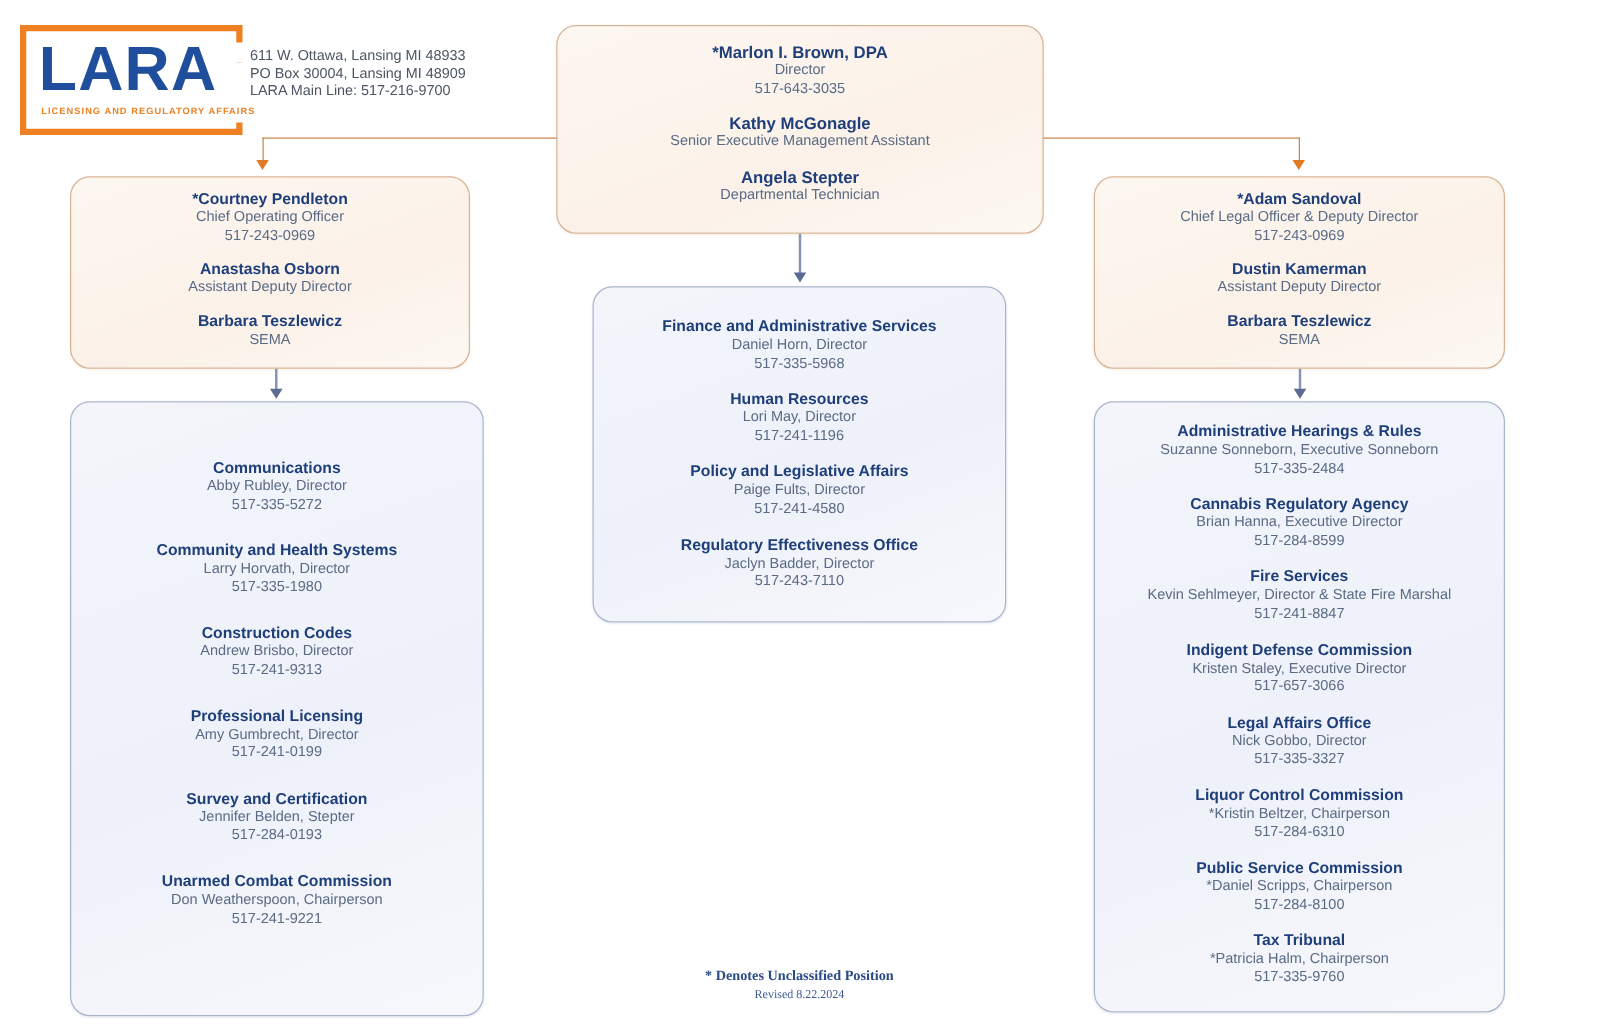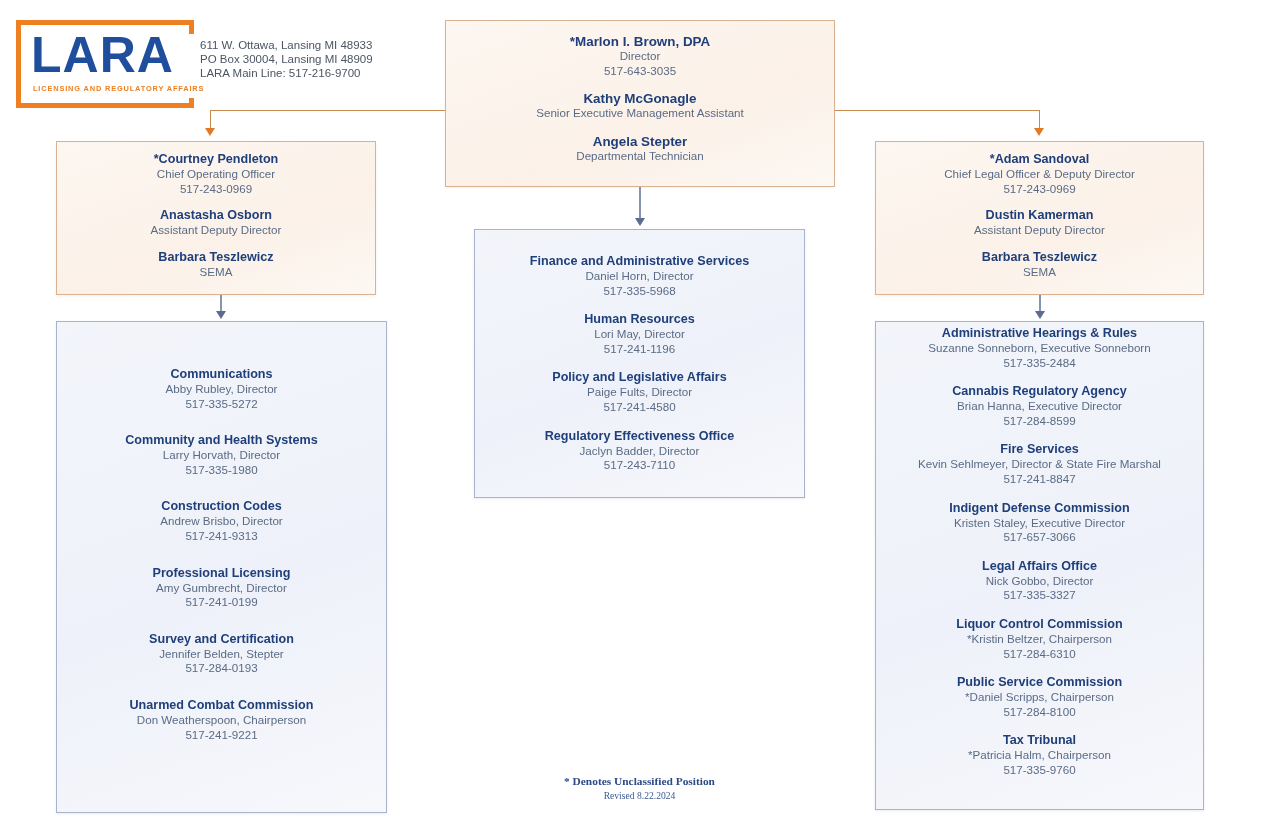--- a/index.html
+++ b/index.html
@@ -85,21 +85,21 @@
     font-size: 11.5px;
     line-height: 14.2px;
     color: #4b5563;
     white-space: nowrap;
   }
 
   
   .box {
     position: absolute;
     box-sizing: border-box;
-    border-radius: 0;
+    border-radius: 16px;
     text-align: center;
   }
   .box-cream {
     background: linear-gradient(160deg, #fdf7f1 0%, #fbf1e8 60%, #fdf8f3 100%);
     border: 1px solid #d9b391;
     box-shadow: 0 1px 2px rgba(160,120,80,0.10);
   }
   .box-blue {
     background: linear-gradient(160deg, #f3f5fb 0%, #eef1f9 55%, #f7f8fc 100%);
     border: 1px solid #a8b4cd;
@@ -154,21 +154,21 @@
   
   #box-left-bureaus {
     left: 56px; top: 321px; width: 331px; height: 492px;
     padding: 45px 10px 0 10px;
   }
   #box-left-bureaus .grp { margin-bottom: 22px; }
 
   
   #box-right-agencies {
     left: 875px; top: 321px; width: 329px; height: 489px;
-    padding: 4px 10px 0 10px;
+    padding: 16px 10px 0 10px;
   }
   #box-right-agencies .grp { margin-bottom: 14px; }
 
   
   .conn {
     position: absolute;
     background: #c98a4e;
   }
   .conn-blue {
     position: absolute;

